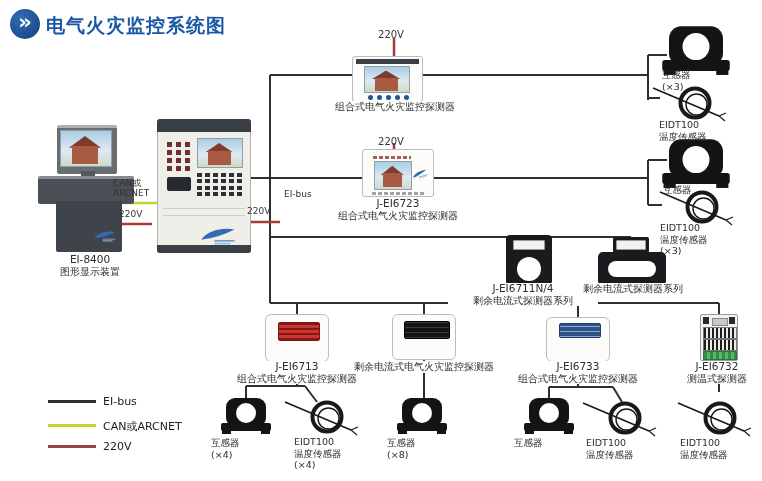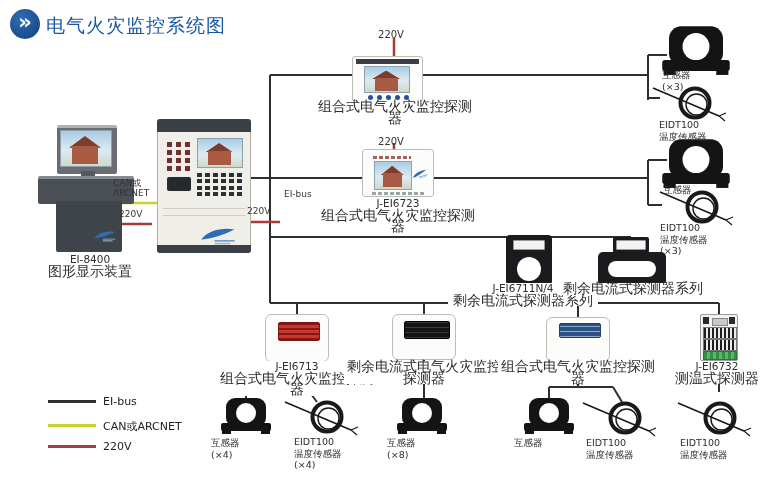--- a/index.html
+++ b/index.html
@@ -3,28 +3,28 @@
 <meta charset="utf-8">
 <style>
   html,body{margin:0;padding:0;background:#fff}
   .stage{position:relative;width:762px;height:481px;background:#fff;overflow:hidden;
          font-family:"DejaVu Sans","Liberation Sans",sans-serif;color:#2d2d2d}
   .abs{position:absolute}
   
   .badge{position:absolute;left:10px;top:9px;width:30px;height:30px;border-radius:50%;
          background:radial-gradient(circle at 35% 30%,#2e6cb4,#15407f);display:flex;align-items:center;justify-content:center}
   .badge span{color:#fff;font-size:21px;font-weight:bold;line-height:1;margin-top:-3px}
-  .title{position:absolute;left:46px;top:13px;font-size:19px;font-weight:normal;color:#1a57a5;letter-spacing:1px}
+  .title{position:absolute;left:46px;top:13px;font-size:19px;font-weight:bold;color:#1a57a5;letter-spacing:1px}
   
   svg.wire{position:absolute;left:0;top:0;z-index:1}
   .sens{position:absolute;z-index:2}
   
   .lbl{position:absolute;text-align:center;background:#fff;z-index:3;line-height:11.5px}
   .lbl .m{font-size:10.5px}
-  .lbl .n{font-size:14px}
+  .lbl .n{font-size:10px}
   .slbl{position:absolute;z-index:3;line-height:11.5px;font-size:9.5px}
   .tag{position:absolute;z-index:4;font-size:9px;color:#333;line-height:10px}
   .tagc{text-align:center}
   
   .dev{position:absolute;background:#fcfcfb;border:1px solid #bdbdb8;border-radius:3px;z-index:2;box-sizing:border-box}
   .screen{position:absolute;border:1px solid #8fa0ad;background:linear-gradient(180deg,#a9cce4 0%,#ddeaf3 55%,#cfd9c8 100%);overflow:hidden;box-sizing:border-box}
   .screen i{display:block;position:absolute}
   .screen .roof{left:16%;top:14%;width:64%;height:34%;background:#7e3c2d;clip-path:polygon(0 100%,50% 0,100% 100%)}
   .screen .house{left:22%;top:42%;width:52%;height:52%;background:#a85a43}
   
@@ -201,20 +201,21 @@
     <div class="dispK" style="left:11px;top:6px;width:44px;height:16px"></div>
   </div>
   <div class="lbl" style="left:344px;top:361px;width:160px">
     <div class="n">剩余电流式电气火灾监控探测器</div>
   </div>
 
   <div class="dev" style="left:546px;top:317px;width:64px;height:45px;border-radius:6px">
     <div class="dispB" style="left:12px;top:5px;width:40px;height:13px"></div>
   </div>
   <div class="lbl" style="left:498px;top:361px;width:160px">
+    <div class="m">J-EI6733</div>
     <div class="n">组合式电气火灾监控探测器</div>
   </div>
 
   <div class="abs" style="left:700px;top:314px;width:38px;height:47px;background:#f2f2f0;border:1px solid #999;border-radius:2px;z-index:2;box-sizing:border-box">
     <div style="position:absolute;left:2px;top:2px;width:6px;height:7px;background:#2a2a2a"></div>
     <div style="position:absolute;right:2px;top:2px;width:6px;height:7px;background:#2a2a2a"></div>
     <div style="position:absolute;left:11px;top:3px;width:14px;height:6px;background:#c8c8c4;border:1px solid #888"></div>
     <div class="slats" style="left:2px;top:12px;width:32px;height:10px"></div>
     <div class="slats" style="left:2px;top:24px;width:32px;height:10px"></div>
     <div class="greens" style="left:2px;top:36px;width:32px;height:7px"></div>

